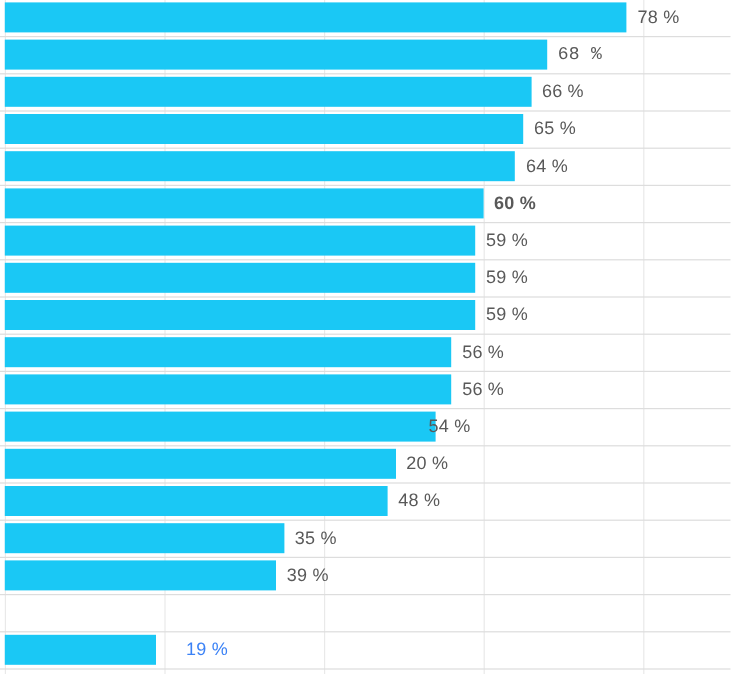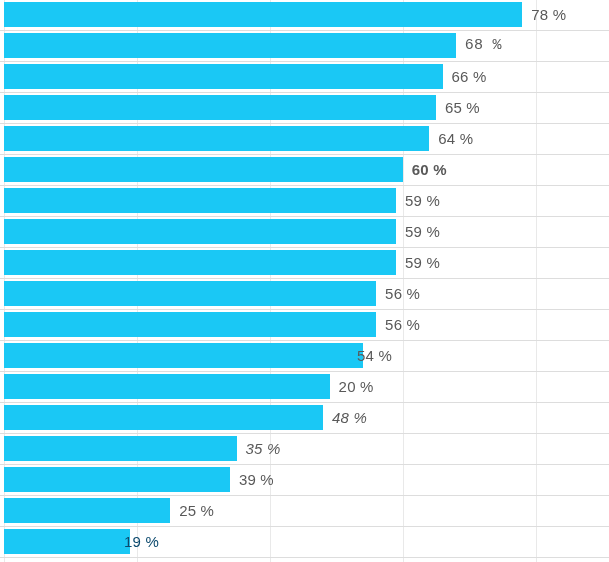--- a/index.html
+++ b/index.html
@@ -180,50 +180,46 @@
           </div>
           <div class="hgrid" style="background: rgb(221, 221, 221);"></div>
         </div>
         <div class="bar-row" style="height: 31px;">
           <div class="bar-track">
             <div class="bar" style="width: 325.605px; background: rgb(26, 200, 245);"></div>
             <div class="bar-label" style="left: 338.605px; color: rgb(89, 89, 89);">20 %</div>
           </div>
           <div class="hgrid" style="background: rgb(221, 221, 221);"></div>
         </div>
-        <div class="bar-row" style="height: 31px; font-style: italic;">
+        <div class="bar-row" style="height: 31px;">
           <div class="bar-track">
             <div class="bar" style="width: 318.96px; background: rgb(26, 200, 245);"></div>
             <div class="bar-label" style="left: 331.96px; color: rgb(89, 89, 89);">48 %</div>
           </div>
           <div class="hgrid" style="background: rgb(221, 221, 221);"></div>
         </div>
         <div class="bar-row" style="height: 31px;">
           <div class="bar-track">
             <div class="bar" style="width: 232.575px; background: rgb(26, 200, 245);"></div>
-            <div class="bar-label" style="left: 245.575px; color: rgb(89, 89, 89); font-style: italic;">35 %</div>
+            <div class="bar-label" style="left: 245.575px; color: rgb(89, 89, 89);">35 %</div>
           </div>
           <div class="hgrid" style="background: rgb(221, 221, 221);"></div>
         </div>
         <div class="bar-row" style="height: 31px;">
           <div class="bar-track">
             <div class="bar" style="width: 225.93px; background: rgb(26, 200, 245);"></div>
             <div class="bar-label" style="left: 238.93px; color: rgb(89, 89, 89);">39 %</div>
           </div>
           <div class="hgrid" style="background: rgb(221, 221, 221);"></div>
         </div>
         <div class="bar-row" style="height: 31px;">
-          <div class="bar-track">
-            <div class="bar" style="width: 166.125px; background: rgb(26, 200, 245);"></div>
-            <div class="bar-label" style="left: 179.125px; color: rgb(89, 89, 89);">25 %</div>
-          </div>
           <div class="hgrid" style="background: rgb(221, 221, 221);"></div>
         </div>
         <div class="bar-row" style="height: 31px;">
           <div class="bar-track">
             <div class="bar" style="width: 126.255px; background: rgb(26, 200, 245);"></div>
-            <div class="bar-label" style="left: 124px; color: #0c4a6e; text-align: center;">19 %</div>
+            <div class="bar-label" style="left: 155px; color: #3b82f6; text-align: center;">19 %</div>
           </div>
           <div class="hgrid" style="background: rgb(221, 221, 221);"></div>
         </div>
       </div>
   </div>
 </div>
 
 </body></html>

